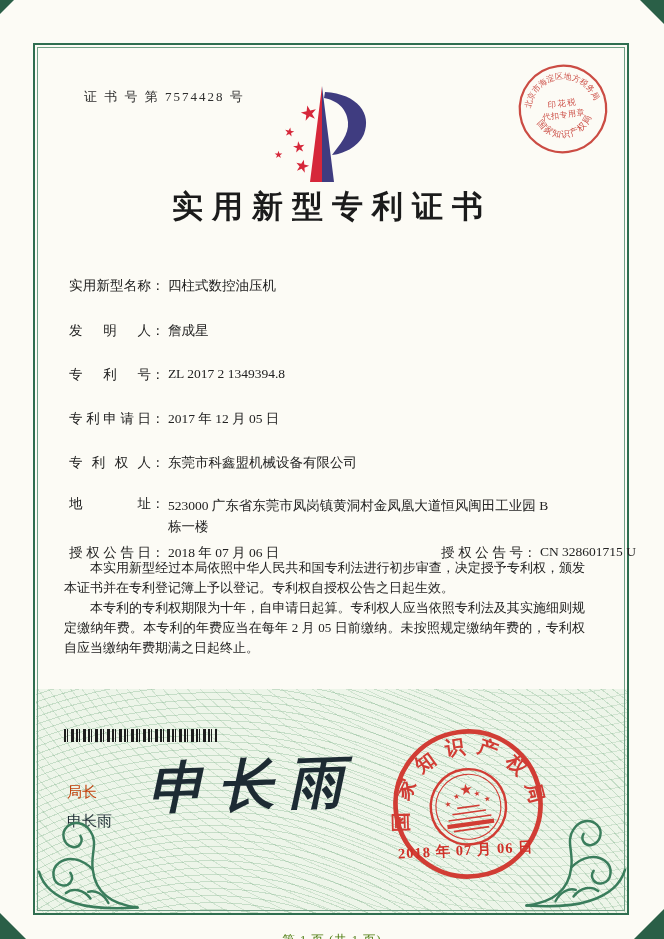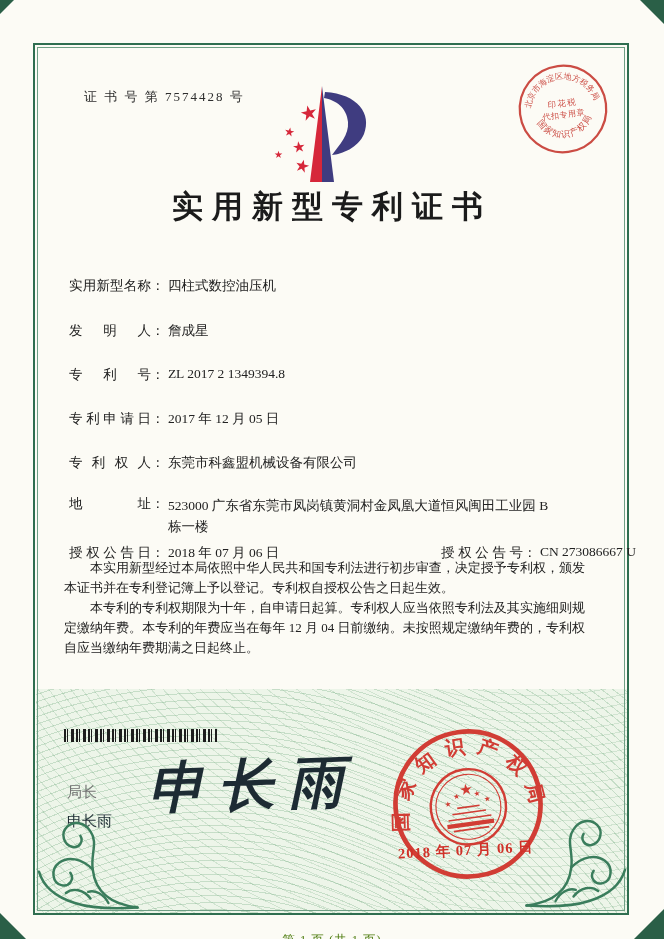--- a/index.html
+++ b/index.html
@@ -50,21 +50,21 @@
   .grant-right { position:absolute; left:372px; top:0; }
 
   
   .body-text { position:absolute; left:64px; top:558px; width:521px;
     font-size:13px; line-height:20px; text-align:justify; color:#222; }
   .body-text p { text-indent:2em; }
 
   .barcode { position:absolute; left:64px; top:729px; width:153px; height:13px;
     background-image:repeating-linear-gradient(90deg,#1d1d1d 0 2px,transparent 2px 3px,#1d1d1d 3px 4px,transparent 4px 7px,#1d1d1d 7px 10px,transparent 10px 12px); }
 
-  .director-title { position:absolute; left:67px; top:783px; font-size:15px; color:#737373;
+  .director-title { position:absolute; left:67px; top:783px; font-size:15px; color:#c2410c;
     font-family:"Liberation Sans",sans-serif; }
   .director-name  { position:absolute; left:67px; top:812px; font-size:15px; color:#1d2b33;
     font-family:"Liberation Sans",sans-serif; }
   .sig-script { position:absolute; left:148px; top:748px; font-size:56px; font-style:italic;
     letter-spacing:14px; color:#1d2b33; transform:rotate(-2deg); font-weight:bold; }
 
   
   .grant-seal { position:absolute; left:388px; top:724px; width:160px; height:160px;
     transform:rotate(-8deg); opacity:.93; }
   .grant-seal text { fill:#d03028; font-family:"Liberation Serif",serif; }
@@ -159,27 +159,27 @@
     </div>
     <div class="frow" style="top:495px">
       <span class="flabel">地址</span><span class="fcolon">：</span>
       <span class="fval wrap">523000 广东省东莞市凤岗镇黄洞村金凤凰大道恒风闽田工业园 B 栋一楼</span>
     </div>
     <div class="frow" style="top:544px">
       <span class="flabel">授权公告日</span><span class="fcolon">：</span>
       <span class="fval">2018 年 07 月 06 日</span>
       <span class="grant-right">
         <span class="flabel">授权公告号</span><span class="fcolon">：</span>
-        <span class="fval">CN 273086667 U</span>
+        <span class="fval">CN 328601715 U</span>
       </span>
     </div>
 
     <div class="body-text">
       <p>本实用新型经过本局依照中华人民共和国专利法进行初步审查，决定授予专利权，颁发本证书并在专利登记簿上予以登记。专利权自授权公告之日起生效。</p>
-      <p>本专利的专利权期限为十年，自申请日起算。专利权人应当依照专利法及其实施细则规定缴纳年费。本专利的年费应当在每年 12 月 04 日前缴纳。未按照规定缴纳年费的，专利权自应当缴纳年费期满之日起终止。</p>
+      <p>本专利的专利权期限为十年，自申请日起算。专利权人应当依照专利法及其实施细则规定缴纳年费。本专利的年费应当在每年 2 月 05 日前缴纳。未按照规定缴纳年费的，专利权自应当缴纳年费期满之日起终止。</p>
     </div>
 
     <div class="barcode"></div>
 
     <div class="director-title">局长</div>
     <div class="director-name">申长雨</div>
     <div class="sig-script">申长雨</div>
 
     <svg class="grant-seal" viewBox="0 0 170 170">
       <circle cx="85" cy="85" r="77" fill="none" stroke="#d03028" stroke-width="5"></circle>

